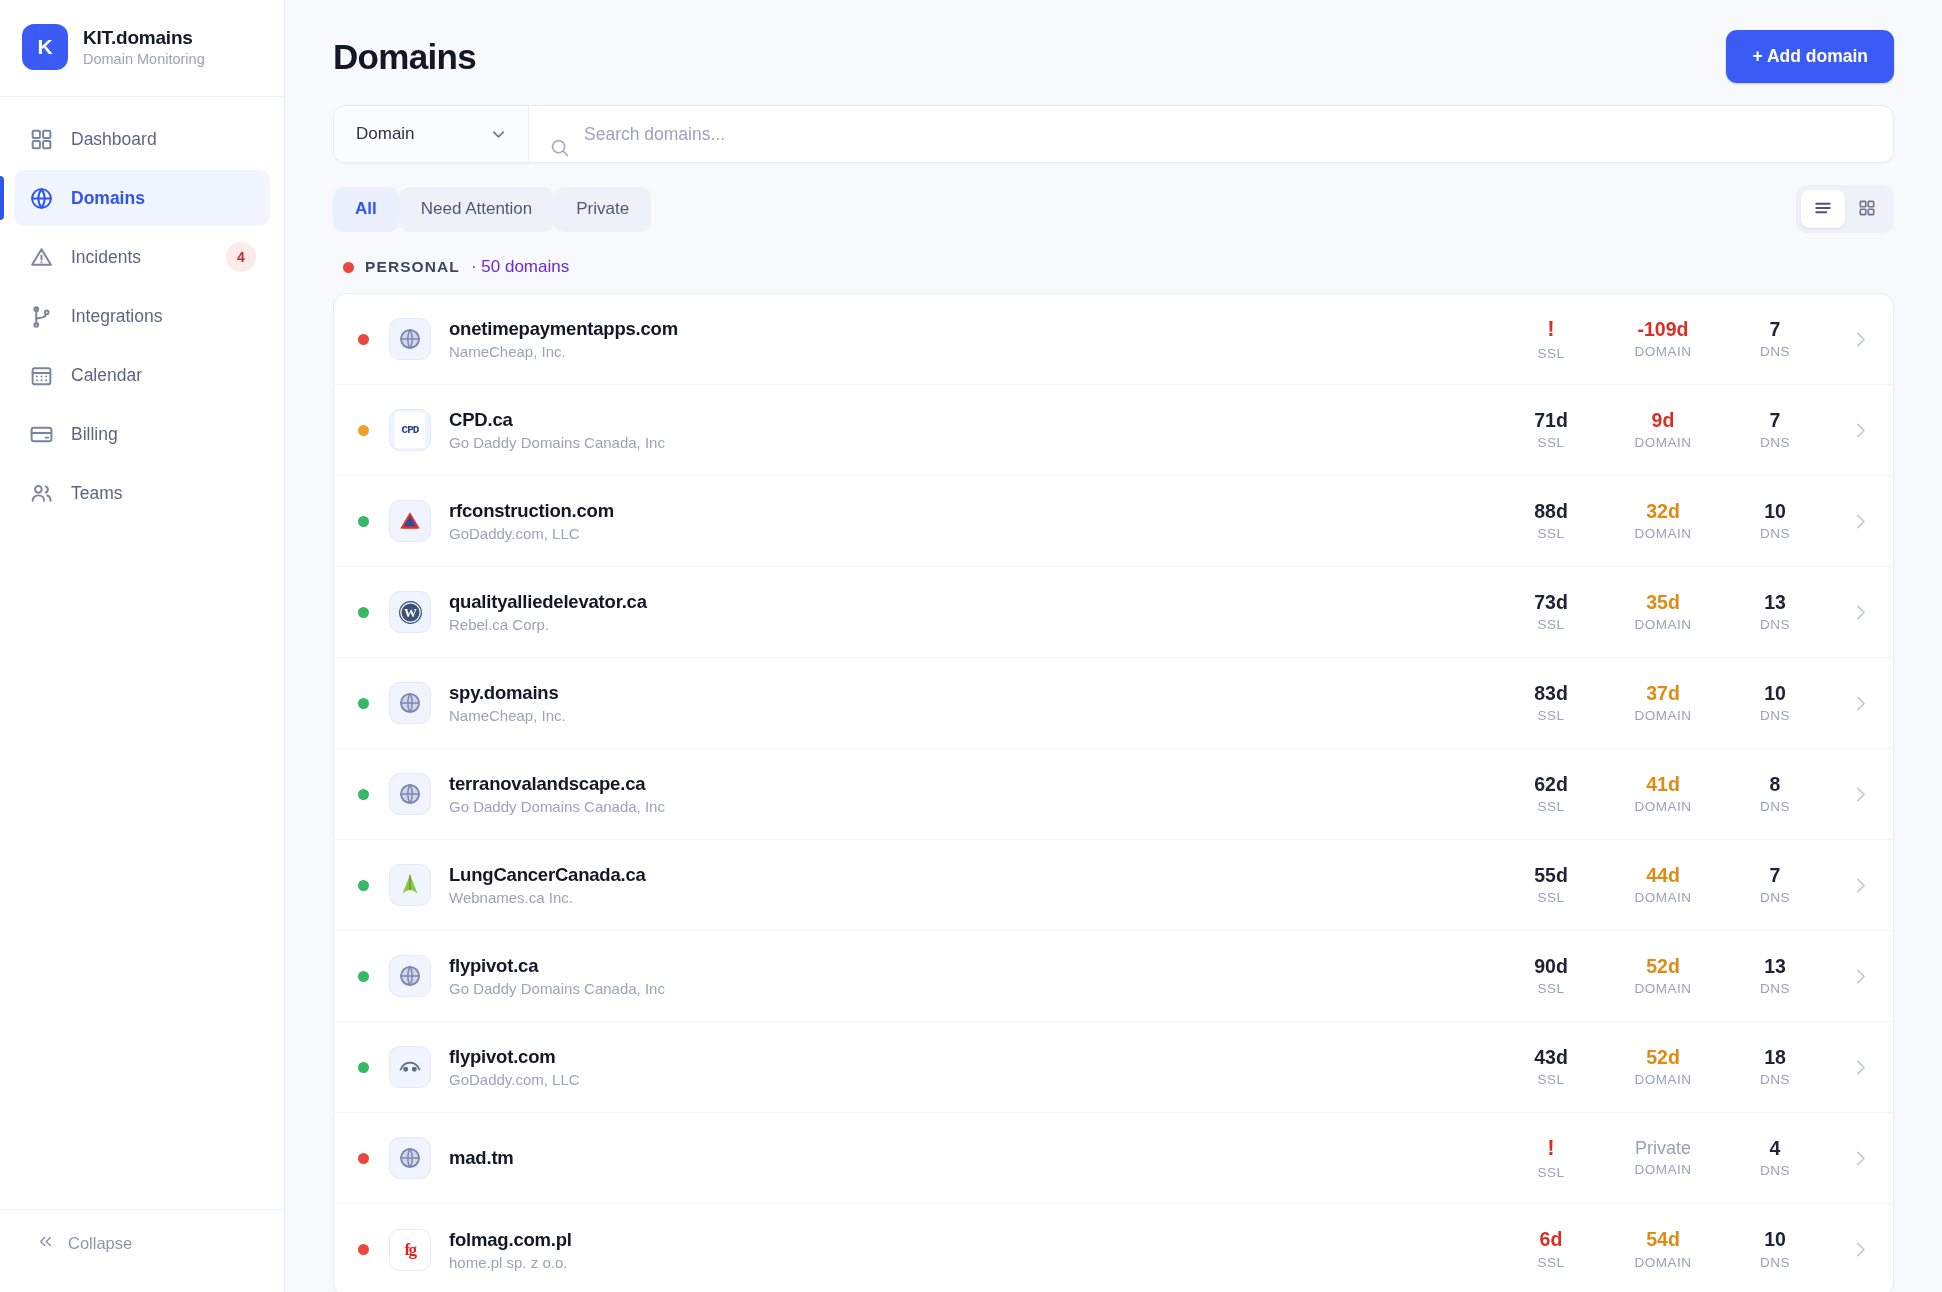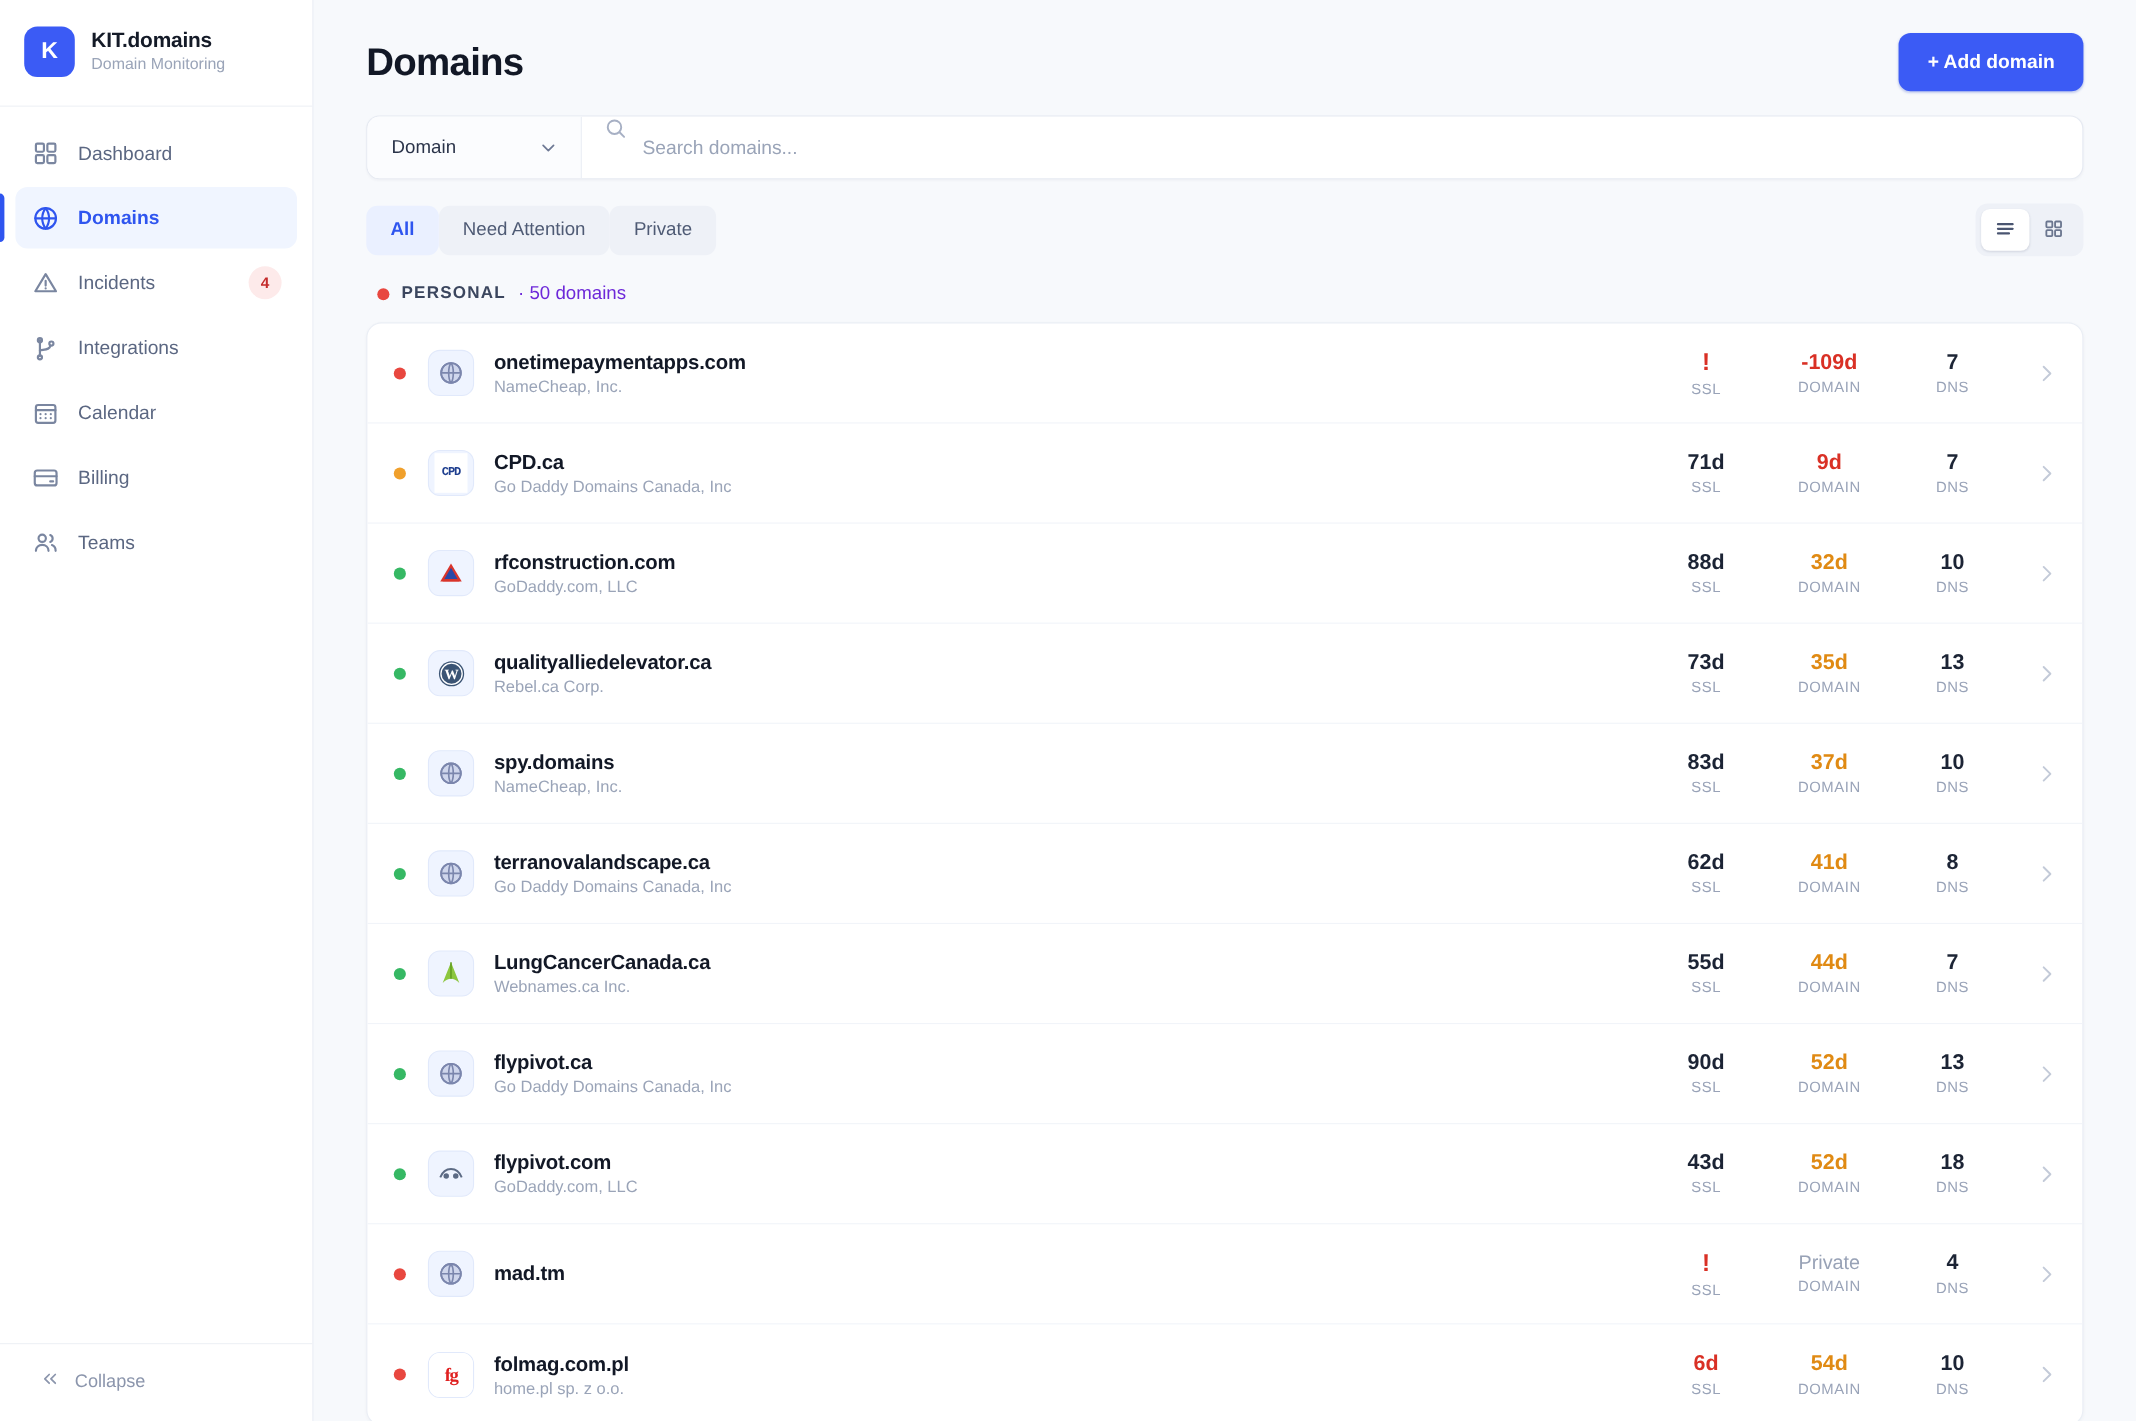--- a/index.html
+++ b/index.html
@@ -53,21 +53,21 @@
   }
   .nav-badge {
     margin-left: auto; background: #fdeaea; color: #c42b2b;
     font-size: 14px; font-weight: 700;
     min-width: 30px; height: 30px; border-radius: 15px;
     display: flex; align-items: center; justify-content: center;
     padding: 0 8px;
   }
   .collapse-wrap {
     margin-top: auto; border-top: 1px solid #eef1f6;
-    padding: 22px 0 24px 0;
+    padding: 22px 0 37px 0;
   }
   .collapse-btn {
     display: flex; align-items: center; gap: 13px;
     padding: 0 36px; color: #8b95ac; font-size: 16.5px; cursor: pointer;
   }
 
   
   .main { flex: 1; height: 1292px; overflow: hidden; position: relative; padding: 0 48px; }
   .page-head {
     display: flex; align-items: center; justify-content: space-between;
@@ -88,21 +88,21 @@
     height: 58px; overflow: hidden;
     box-shadow: 0 1px 2px rgba(20,30,60,.03);
   }
   .search-select {
     display: flex; align-items: center; gap: 42px;
     padding: 0 20px 0 22px; border-right: 1px solid #eceff5;
     background: #fbfcfe; color: #2a3349; font-size: 17px; cursor: pointer;
     min-width: 195px;
   }
   .search-select .chev { margin-left: auto; color: #6d7894; display:flex; }
-  .search-field { display: flex; align-items: flex-start; gap: 14px; flex: 1; padding: 0 18px 0 20px; }
+  .search-field { display: flex; align-items: flex-end; gap: 14px; flex: 1; padding: 0 18px 0 20px; }
   .search-field svg { color: #a7b0c4; flex: 0 0 auto; }
   .search-input {
     border: none; outline: none; flex: 1; height: 100%;
     font-size: 17.5px; color: #2a3349; background: transparent;
     font-family: inherit;
   }
   .search-input::placeholder { color: #9aa4b8; }
 
   .filter-row {
     display: flex; align-items: center;

